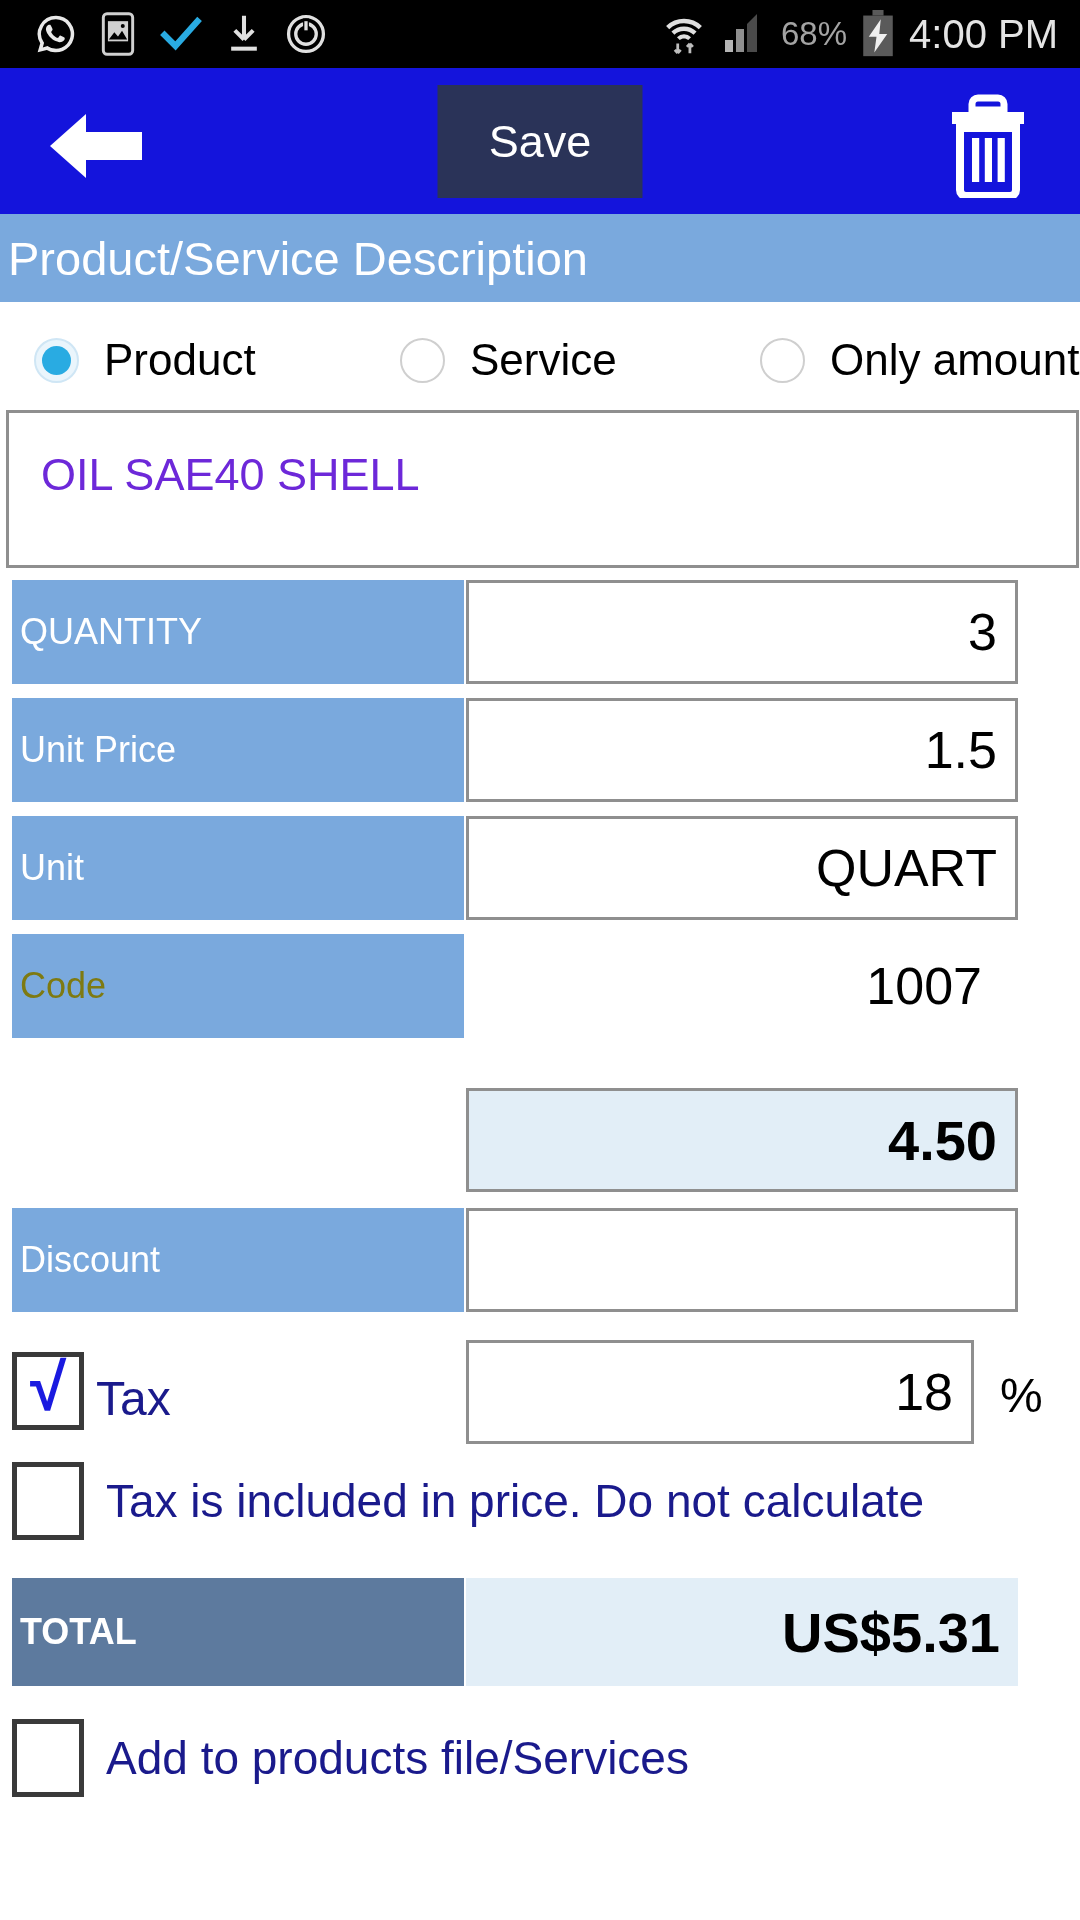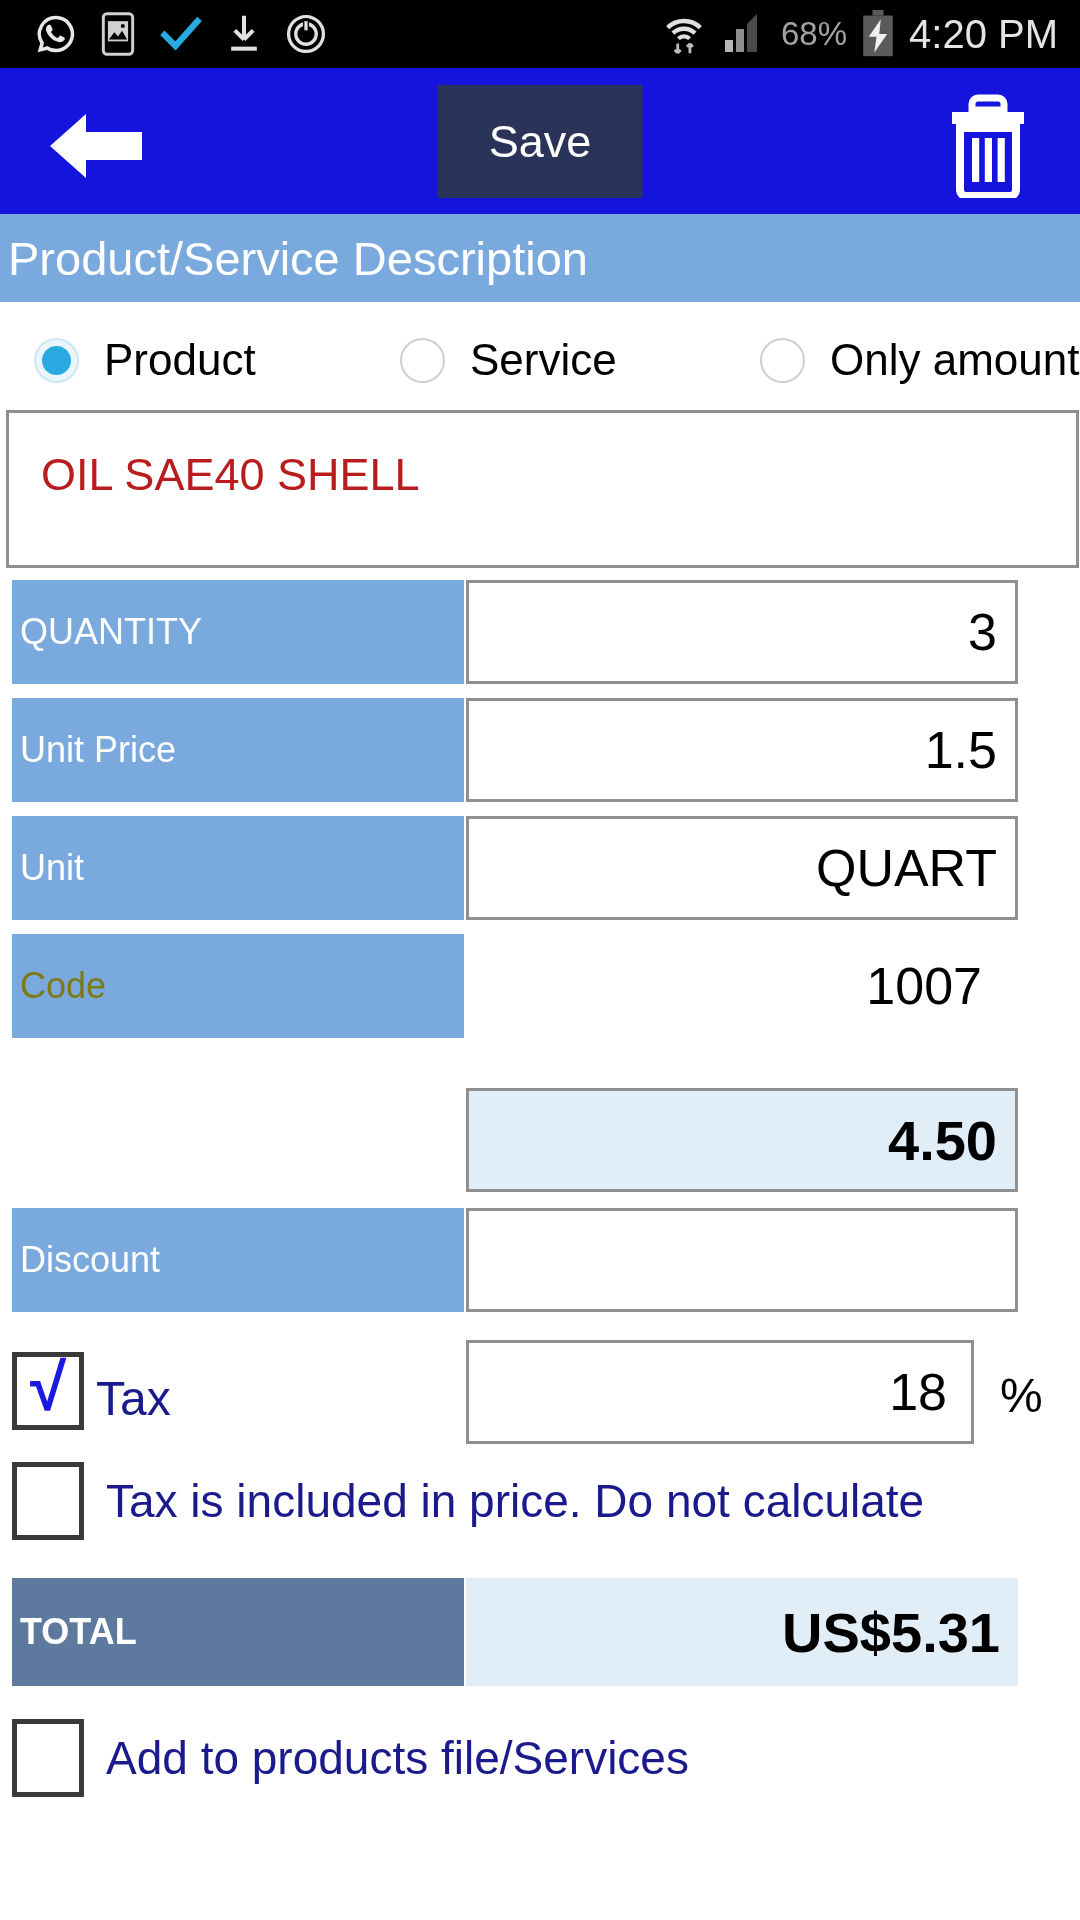--- a/index.html
+++ b/index.html
@@ -63,21 +63,21 @@
   .radio-dot { width:29px; height:29px; border-radius:50%; background:#29abe2; }
   .radio-label { margin-left:25px; font-size:44px; color:#000; white-space:nowrap; }
 
   
   .desc-box {
     position:absolute; left:6px; top:410px; width:1073px; height:158px;
     background:#ffffff; border:3px solid #8f8f8f;
   }
   .desc-placeholder {
     position:absolute; left:32px; top:36px;
-    font-size:45px; color:#b91c1c; white-space:nowrap;
+    font-size:45px; color:#6d28d9; white-space:nowrap;
   }
 
   
   .row { position:absolute; left:0; width:1080px; }
   .lbl {
     position:absolute; left:12px; width:452px; height:100%;
     background:#7aa9dd; color:#fff;
     display:flex; align-items:center; padding-left:8px;
     font-size:36px; white-space:nowrap;
   }
@@ -101,21 +101,21 @@
     flex:0 0 auto; cursor:pointer;
   }
   .chk .tick { font-size:66px; color:#1a1ae0; line-height:1; font-weight:bold;
                transform:translateY(-4px); }
   .tax-cb { position:absolute; left:12px; top:14px; }
   .tax-lbl { position:absolute; left:96px; top:33px; font-size:48px; color:#1a1a8c; }
   .tax-val {
     position:absolute; left:466px; top:2px; width:508px; height:104px;
     background:#fff; border:3px solid #8f8f8f;
     display:flex; align-items:center; justify-content:flex-end;
-    padding-right:24px; font-size:52px; color:#000;
+    padding-right:18px; font-size:52px; color:#000;
   }
   .pct { position:absolute; left:1000px; top:30px; font-size:48px; color:#000; }
 
   
   .cb-row { position:absolute; left:0; width:1080px; height:92px; display:flex; align-items:center; }
   .cb-row .chk { margin-left:12px; }
   .cb-row .cb-label { margin-left:22px; font-size:46px; color:#1a1a8c; white-space:nowrap; }
 </style>
 </head>
 <body>
@@ -161,21 +161,21 @@
         <path d="M2 20h4v-6H2z" fill="#b5b5b5"></path>
         <path d="M7.5 20h4V8.5h-4z" fill="#8f8f8f"></path>
         <path d="M13 20h5V1l-5 5z" fill="#4a4a4a"></path>
       </svg>
       <span class="sb-text">68%</span>
       <svg class="sb-icon" width="38" height="48" viewBox="0 0 20 26">
         <rect x="7" y="0" width="6" height="3" fill="#5a5a5a"></rect>
         <rect x="2" y="3" width="16" height="22" fill="#5a5a5a"></rect>
         <path d="M11.5 5L5 14.5h4.2L8 23l7-10h-4.3z" fill="#f0f0f0"></path>
       </svg>
-      <span class="sb-time">4:20 PM</span>
+      <span class="sb-time">4:00 PM</span>
     </div>
   </div>
 
   <div class="toolbar">
     <div class="back-btn">
       <svg width="108" height="80" viewBox="0 0 54 40">
         <path d="M22 4L4 20l18 16v-9h28v-14H22z" fill="#ffffff"></path>
       </svg>
     </div>
     <div class="save-btn">Save</div>

